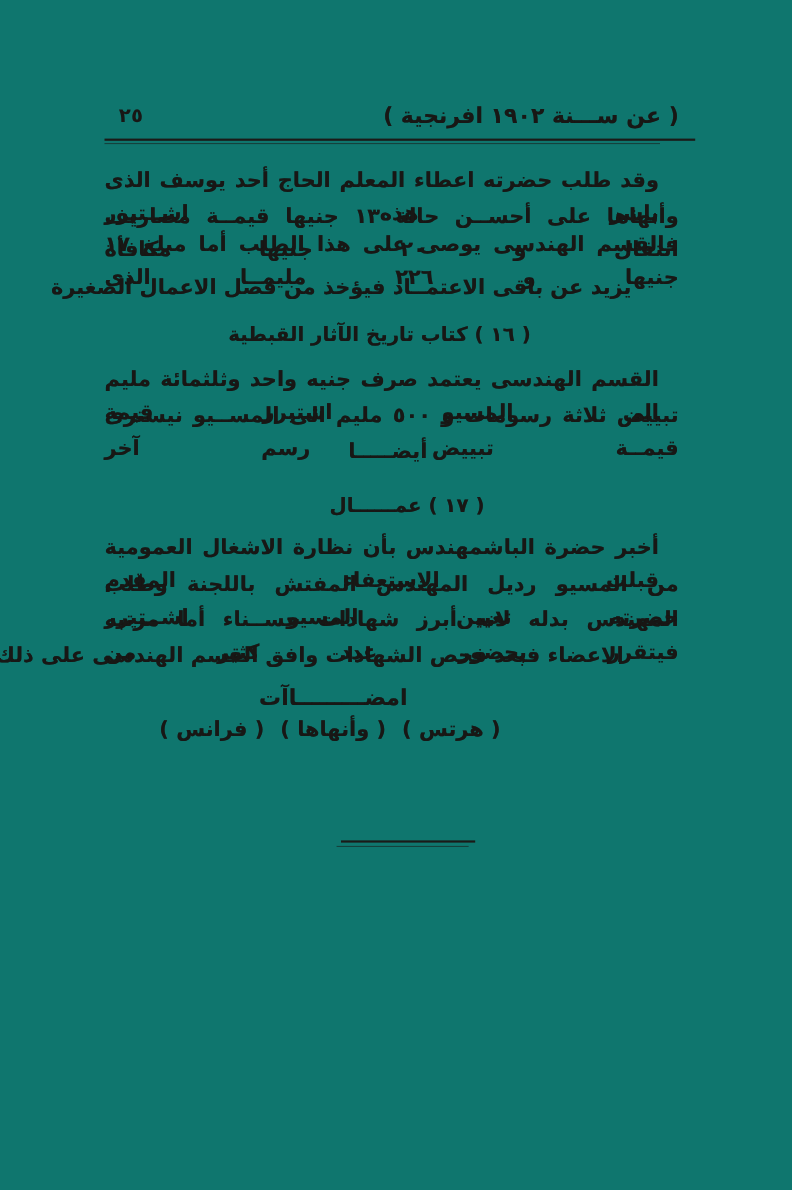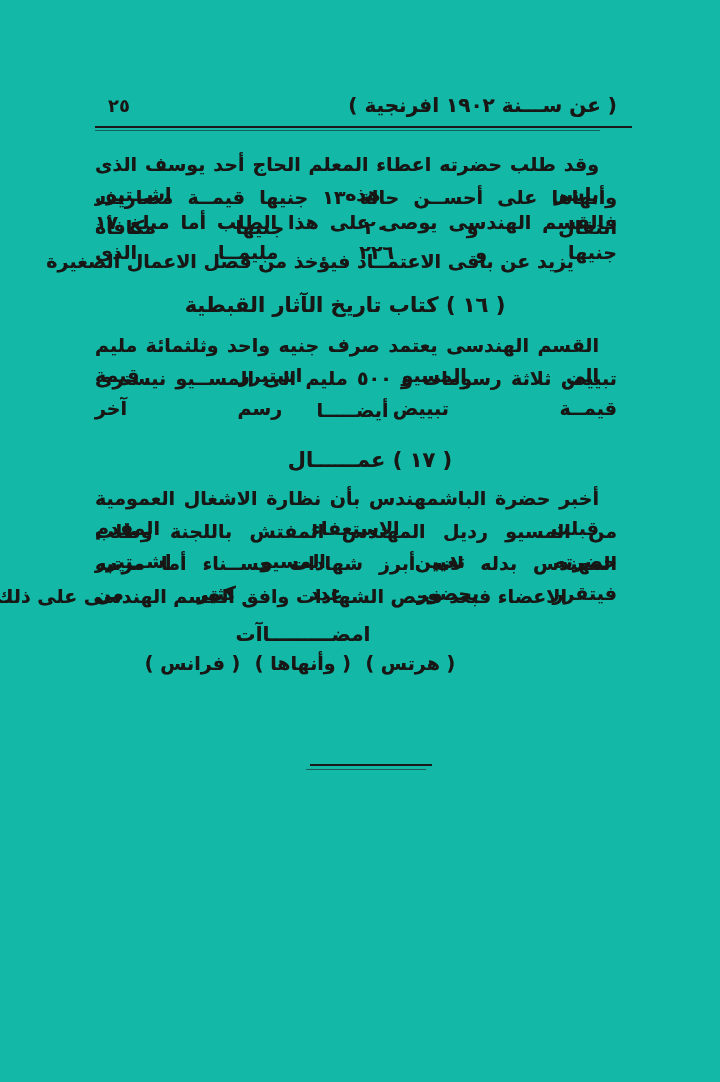--- a/index.html
+++ b/index.html
@@ -5,21 +5,21 @@
 <style>
   html, body {
     margin: 0;
     padding: 0;
     background: #ffffff;
   }
   .page {
     position: relative;
     width: 720px;
     height: 1082px;
-    background: #14b8a6;
+    background: #0f766e;
     overflow: hidden;
     font-family: "DejaVu Sans", sans-serif;
     color: #181715;
   }
   .line {
     position: absolute;
     direction: rtl;
     unicode-bidi: embed;
     font-weight: bold;
     font-size: 19px;
@@ -31,21 +31,21 @@
   .just {
     white-space: normal;
     text-align: justify;
     text-align-last: justify;
     -moz-text-align-last: justify;
   }
   .indent { padding-right: 18px; box-sizing: border-box; }
   .center { text-align: center; }
   .right  { text-align: center; }
   .heading {
-    font-size: 21px;
+    font-size: 18px;
     letter-spacing: 0.5px;
   }
   .rule {
     position: absolute;
     background: #1b1a18;
   }
   .rule.faint { background: rgba(25,24,22,0.55); }
   .pagenum {
     position: absolute;
     font-size: 18px;

